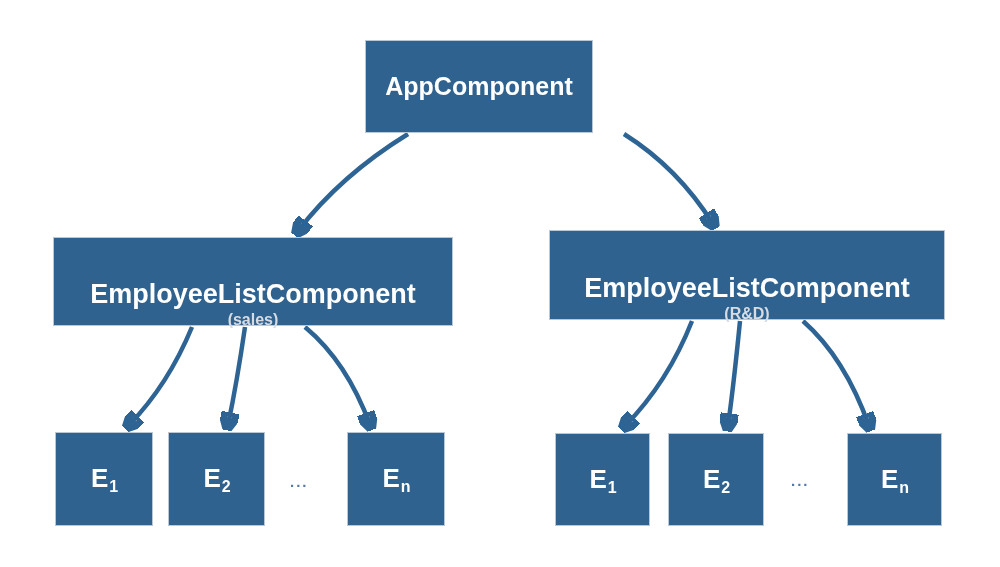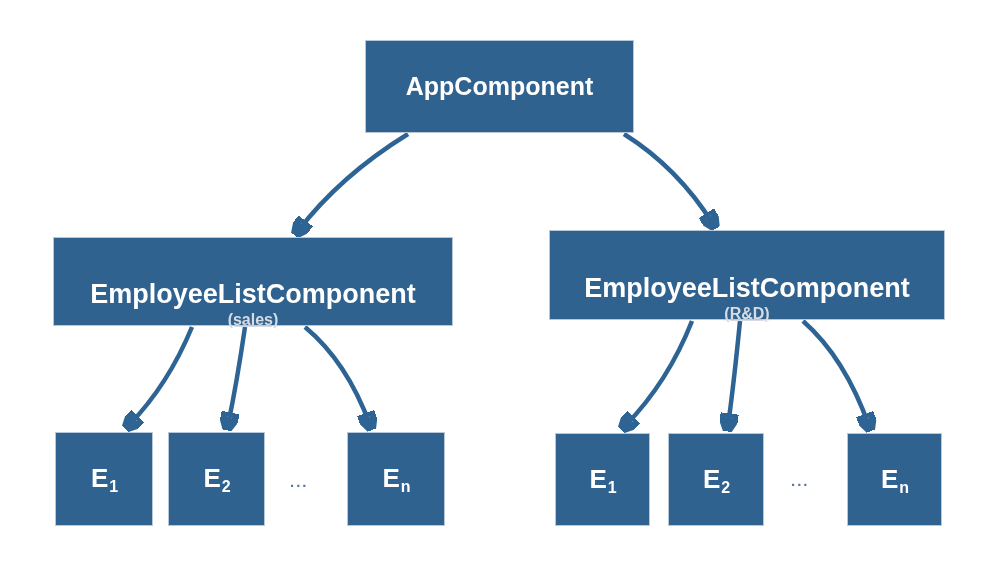--- a/index.html
+++ b/index.html
@@ -50,42 +50,41 @@
   .node .label{
     font-weight:bold;
     color:var(--label-text);
     line-height:1.15;
   }
   .node .sublabel{
     font-weight:bold;
     font-size:16px;
     color:var(--sublabel-text);
     line-height:1.2;
-    text-decoration:underline;
   }
   .node-root .label{font-size:25px;}
   .node-list .label{font-size:27px;margin-top:46px;}
   .node-leaf .label{font-size:26px;}
   .node-leaf .sub{
     font-size:16px;
     position:relative;
     top:5px;
     left:1px;
   }
   .ellipsis{
     position:absolute;
     z-index:2;
     color:var(--ellipsis);
     font-weight:bold;
     font-size:15px;
     letter-spacing:2px;
     line-height:1;
   }
   
-  #node-app        {left:365px; top:40px;  width:269px; height:93px;}
+  #node-app        {left:365px; top:40px;  width:228px; height:93px;}
   #node-list-sales {left:53px;  top:237px; width:400px; height:89px;}
   #node-list-rd    {left:549px; top:230px; width:396px; height:90px;}
   #node-e1-left    {left:55px;  top:432px; width:98px;  height:94px;}
   #node-e2-left    {left:168px; top:432px; width:97px;  height:94px;}
   #node-en-left    {left:347px; top:432px; width:98px;  height:94px;}
   #node-e1-right   {left:555px; top:433px; width:95px;  height:93px;}
   #node-e2-right   {left:668px; top:433px; width:96px;  height:93px;}
   #node-en-right   {left:847px; top:433px; width:95px;  height:93px;}
   #ellipsis-left   {left:290px; top:474px;}
   #ellipsis-right  {left:791px; top:473px;}

